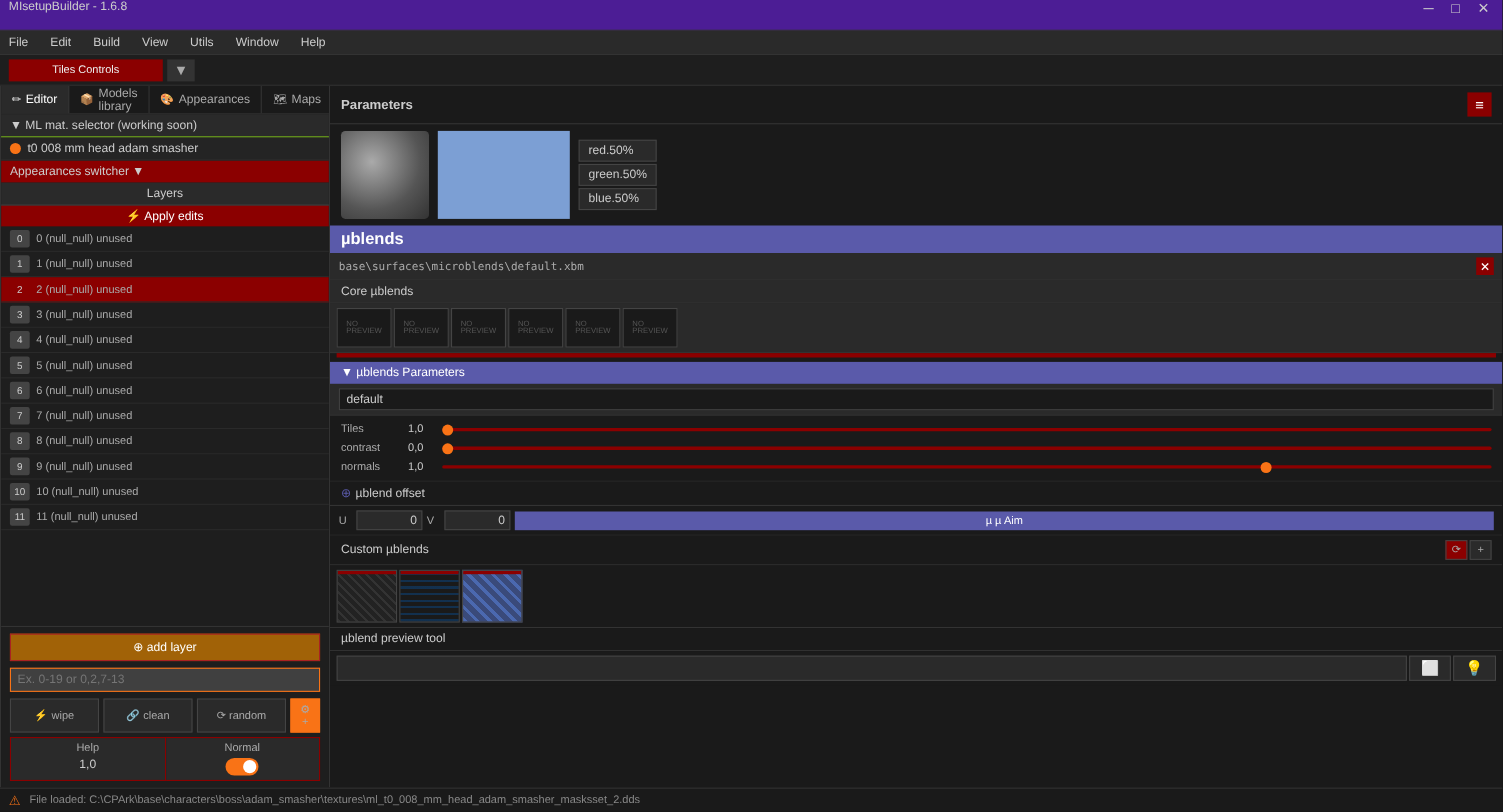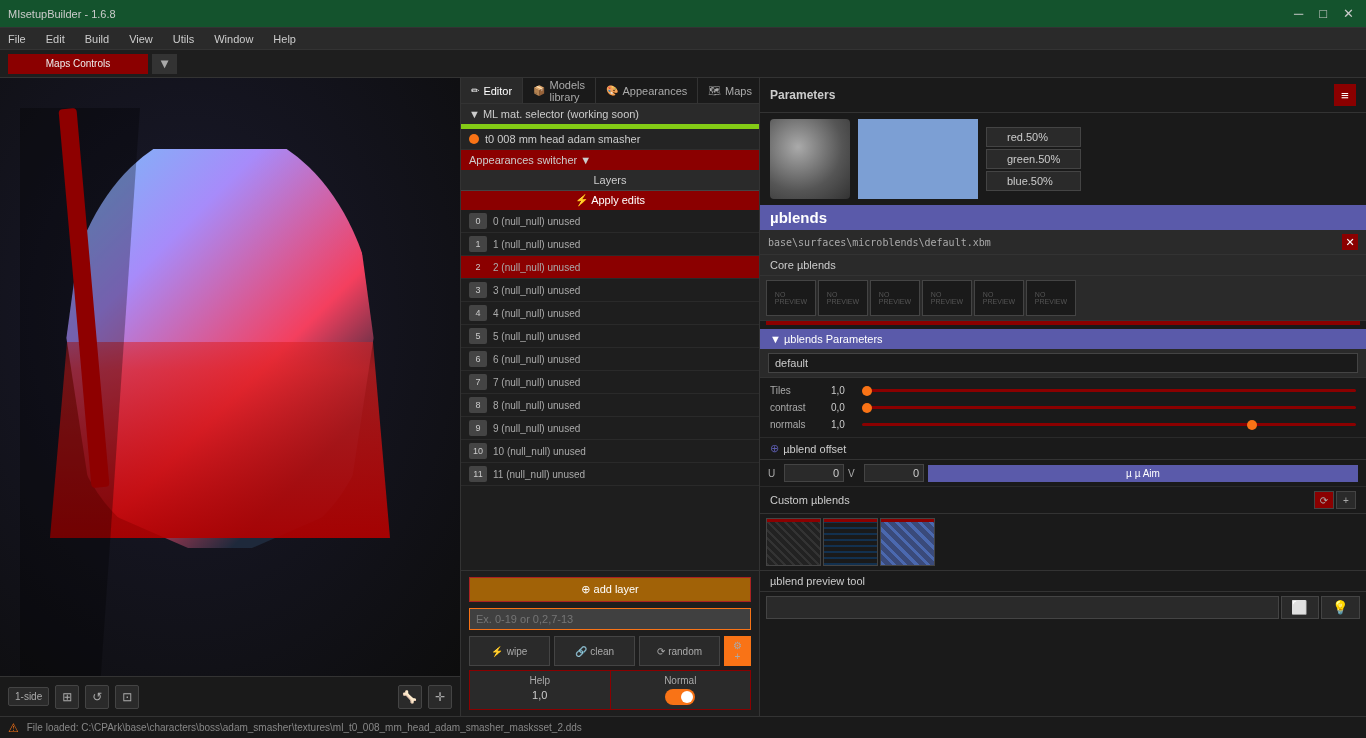--- a/index.html
+++ b/index.html
@@ -9,24 +9,24 @@
       font-family: 'Segoe UI', Arial, sans-serif;
       font-size: 11px;
       width: 1366px;
       height: 738px;
       overflow: hidden;
       display: flex;
       flex-direction: column;
     }
     
     .title-bar {
-      background: #14532d;
+      background: #4c1d95;
       height: 28px;
       display: flex;
-      align-items: center;
+      align-items: flex-start;
       padding: 0 8px;
       border-bottom: 1px solid #333;
       flex-shrink: 0;
     }
     .title-bar-title {
       font-size: 11px;
       color: #ccc;
       flex: 1;
     }
     .title-bar-controls {
@@ -221,21 +221,21 @@
       color: #fff;
     }
     .tab-icon { font-size: 10px; }
     
     .ml-selector {
       background: #2a2a2a;
       padding: 4px 8px;
       display: flex;
       align-items: center;
       gap: 6px;
-      border-bottom: 5px solid #84cc16;
+      border-bottom: 1px solid #84cc16;
       flex-shrink: 0;
     }
     
     .mat-item {
       background: #242424;
       padding: 4px 8px;
       display: flex;
       align-items: center;
       gap: 6px;
       border-bottom: 1px solid #2e2e2e;
@@ -463,21 +463,21 @@
     .color-values {
       display: flex;
       flex-direction: column;
       margin-left: 8px;
       gap: 2px;
     }
     .color-val-row {
       background: #2a2a2a;
       color: #ccc;
       font-size: 11px;
-      padding: 3px 20px;
+      padding: 3px 8px;
       border: 1px solid #444;
     }
     
     .ublends-header {
       background: #5a5aaa;
       padding: 4px 10px;
       color: #fff;
       font-size: 15px;
       font-weight: bold;
     }
@@ -744,45 +744,26 @@
   <span class="menu-item">File</span>
   <span class="menu-item">Edit</span>
   <span class="menu-item">Build</span>
   <span class="menu-item">View</span>
   <span class="menu-item">Utils</span>
   <span class="menu-item">Window</span>
   <span class="menu-item">Help</span>
 </div>
 
 <div class="toolbar">
-  <button class="toolbar-btn">Maps Controls</button>
+  <button class="toolbar-btn">Tiles Controls</button>
   <button class="toolbar-expand">▼</button>
 </div>
 
 <div class="main-area">
 
-  <div class="viewport">
-    <div class="viewport-canvas">
-      <div class="head-model">
-        <div class="head-base"></div>
-        <div class="head-red-overlay"></div>
-        <div class="head-stripe-left"></div>
-        <div class="head-dark-overlay"></div>
-      </div>
-    </div>
-    <div class="viewport-bottom">
-      <button class="vp-btn">1-side</button>
-      <div class="vp-icon-btn">⊞</div>
-      <div class="vp-icon-btn">↺</div>
-      <div class="vp-icon-btn">⊡</div>
-      <div class="vp-spacer"></div>
-      <div class="vp-icon-btn">🦴</div>
-      <div class="vp-icon-btn">✛</div>
-    </div>
-  </div>
 
   <div class="middle-panel">
 
     <div class="tab-bar">
       <div class="tab active">
         <span class="tab-icon">✏</span>
         <span>Editor</span>
       </div>
       <div class="tab">
         <span class="tab-icon">📦</span>

